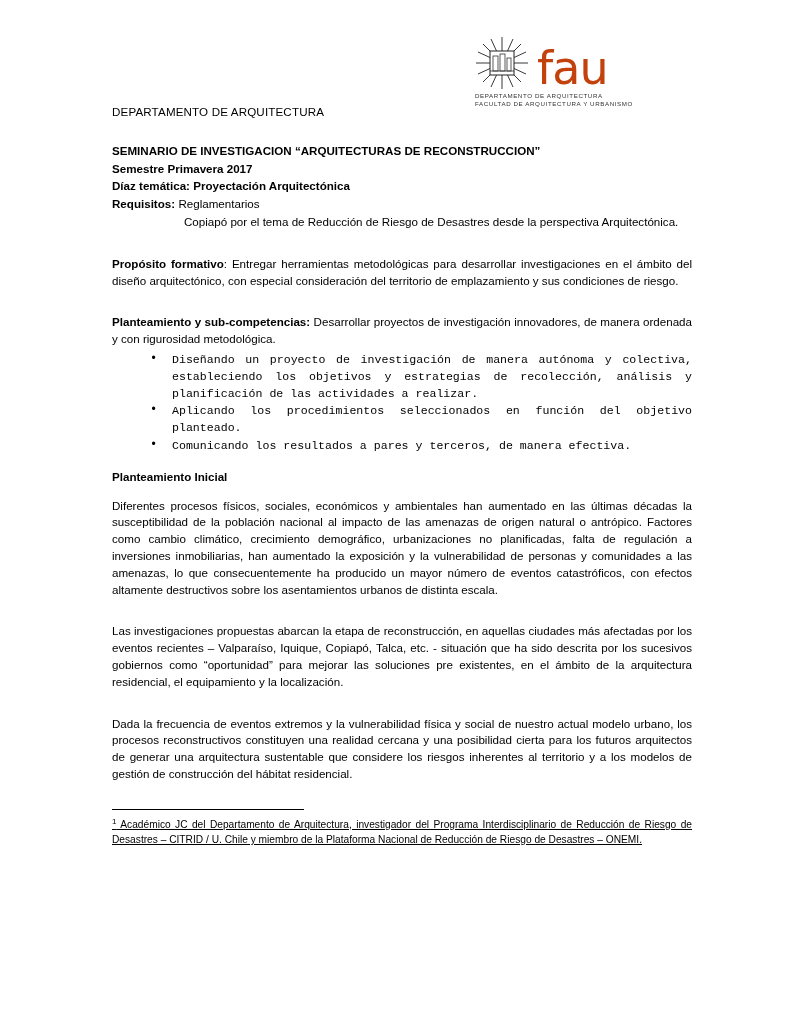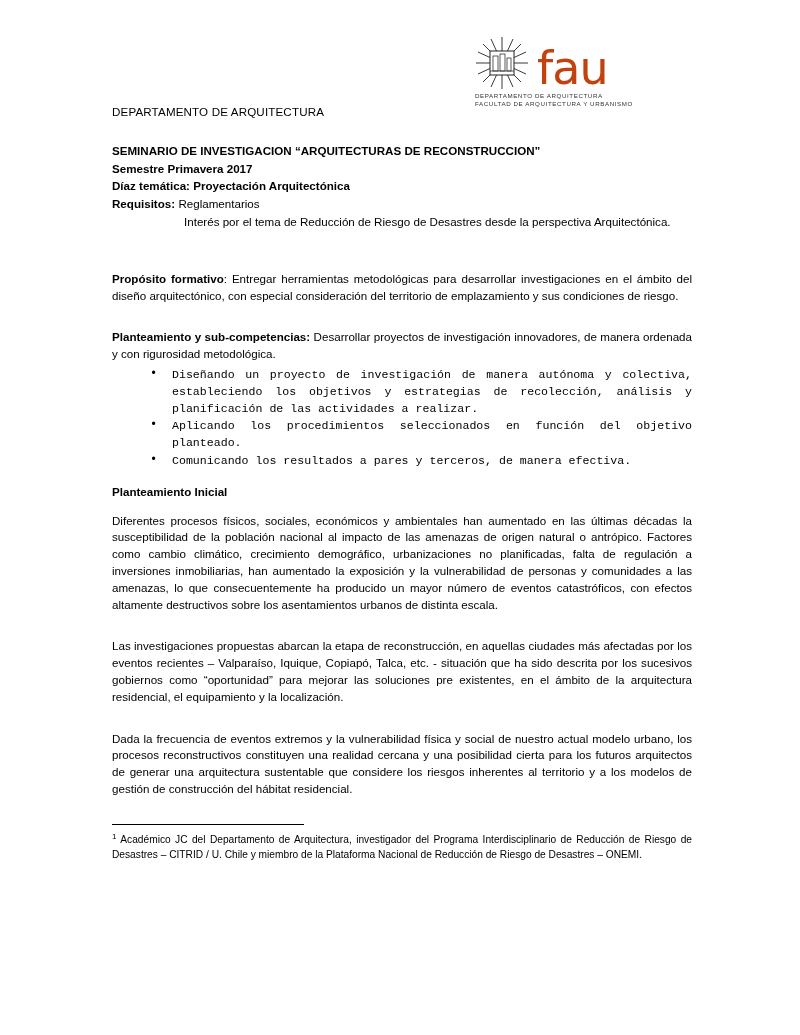--- a/index.html
+++ b/index.html
@@ -105,22 +105,23 @@
   .footnote-rule {
     width: 192px;
     height: 1px;
     background: #000;
     margin: 26px 0 7px 0;
   }
   .footnote {
     font-size: 10.2px;
     line-height: 1.5;
     text-align: justify;
+    text-decoration: underline;
   }
-  .heading-block { margin-bottom: 15px; }
+  .heading-block { margin-bottom: 0; }
 </style>
 </head>
 <body>
 
 <div class="page">
 
   <div class="logo-block">
     <div class="logo-row">
       <div class="logo-mark">
         <svg width="54" height="54" viewBox="0 0 54 54" aria-hidden="true">
@@ -151,21 +152,21 @@
 
   <div class="content">
 
     <div class="dept-line">DEPARTAMENTO DE ARQUITECTURA</div>
 
     <div class="heading-block">
       <div class="line b">SEMINARIO DE INVESTIGACION “ARQUITECTURAS DE RECONSTRUCCION”</div>
       <div class="line b">Semestre Primavera 2017</div>
       <div class="line b">Díaz temática: Proyectación Arquitectónica</div>
       <div class="line"><span class="b">Requisitos:</span> <span>Reglamentarios</span></div>
-      <div class="indent-line">Interés por el tema de Reducción de Riesgo de Desastres desde la perspectiva Arquitectónica.</div>
+      <div class="indent-line">Copiapó por el tema de Reducción de Riesgo de Desastres desde la perspectiva Arquitectónica.</div>
     </div>
 
     <div class="spacer"></div>
 
     <div class="para"><span class="b">Propósito formativo</span><span>: Entregar herramientas metodológicas para desarrollar investigaciones en el ámbito del diseño arquitectónico, con especial consideración del territorio de emplazamiento y sus condiciones de riesgo.</span></div>
 
     <div class="spacer"></div>
 
     <div class="para"><span class="b">Planteamiento y sub-competencias:</span><span> Desarrollar proyectos de investigación innovadores, de manera ordenada y con rigurosidad metodológica.</span></div>
 

